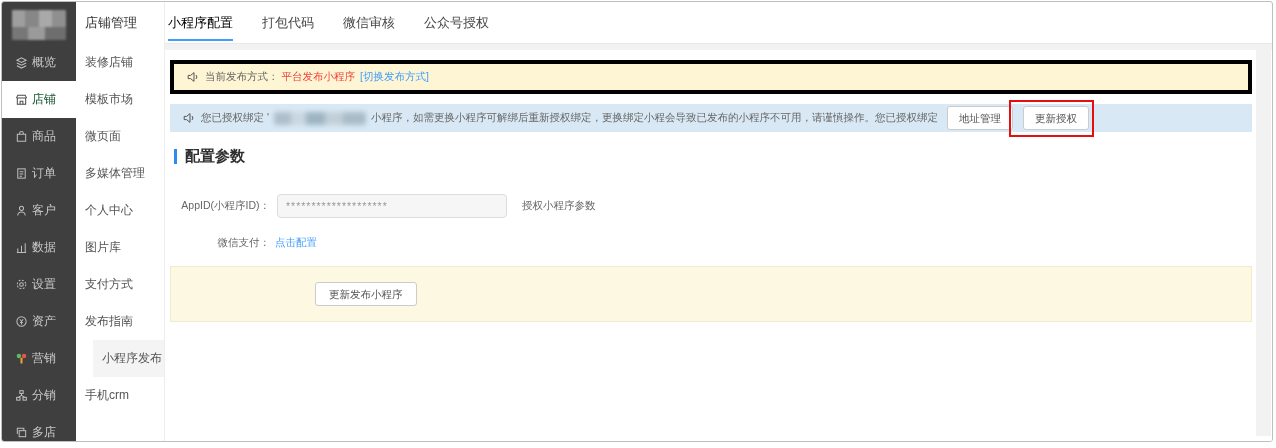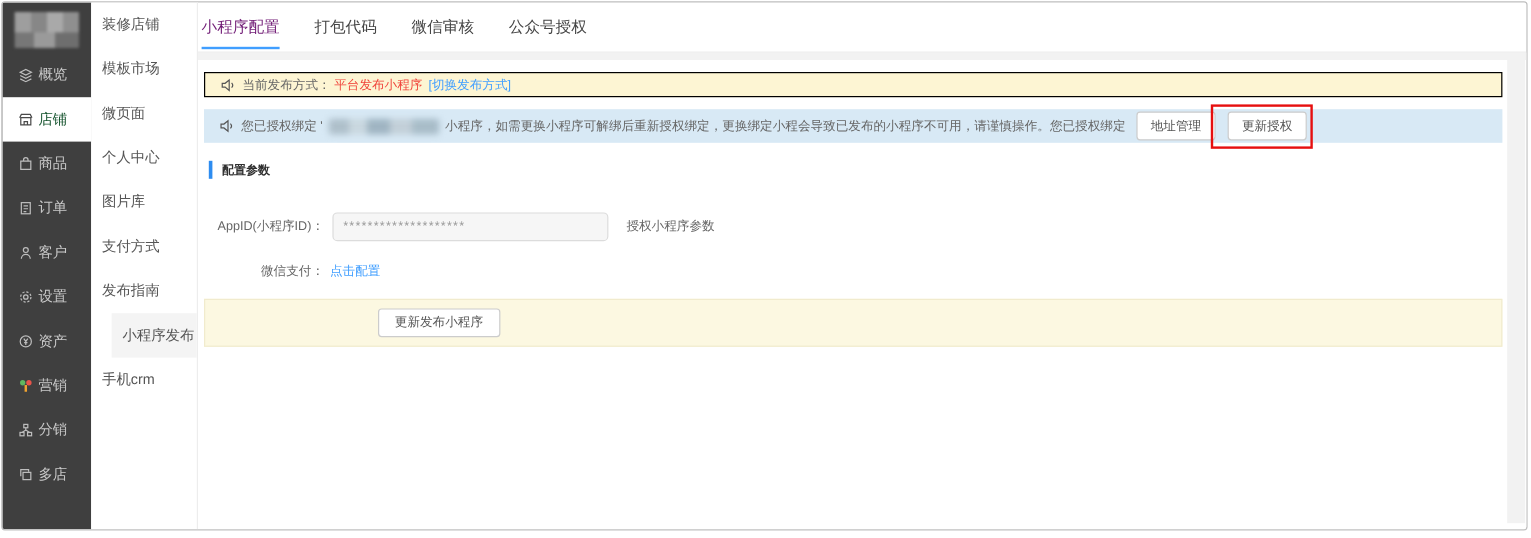--- a/index.html
+++ b/index.html
@@ -38,29 +38,29 @@
   .nav2-item{height:37px;line-height:37px;padding-left:9px;cursor:pointer;}
   .nav2-item.active{background:#f4f4f4;margin-left:17px;}
   
   .content{flex:1;display:flex;flex-direction:column;position:relative;min-width:0;}
   .tabbar{height:41px;border-bottom:1px solid #e8e8e8;display:flex;align-items:stretch;flex-shrink:0;}
   .tab{
     font-size:13px;color:#454545;margin-right:29px;display:flex;align-items:center;
     position:relative;cursor:pointer;white-space:nowrap;
   }
   .tab:first-child{margin-left:3px;}
-  .tab.active{color:#701a75;}
+  .tab.active{color:#000000;}
   .tab.active::after{content:"";position:absolute;left:0;right:0;bottom:2px;height:2px;background:#409eff;}
   .main{flex:1;position:relative;background:#fff;padding:16px 20px 0 5px;}
   .main::before{content:"";position:absolute;top:0;left:0;right:0;height:6px;background:#f2f2f2;}
   .gutter{position:absolute;top:6px;right:1px;width:15px;bottom:5px;background:#f2f2f2;}
   
   .bar{display:flex;align-items:center;font-size:10.5px;color:#666;padding:0 10px 0 13px;white-space:nowrap;}
   .bar .spk{display:flex;align-items:center;margin-right:6px;flex-shrink:0;}
-  .bar-yellow{height:21px;background:#fdf5d3;border:1px solid #000000;box-sizing:border-box;}
+  .bar-yellow{height:34px;background:#fdf5d3;border:4px solid #000000;box-sizing:border-box;}
   .bar-blue{height:28px;background:#d8e9f5;margin-top:10px;}
   .txt-red{color:#f0443b;margin-left:3px;}
   .link{color:#409eff;cursor:pointer;text-decoration:none;}
   .bar-yellow .link{margin-left:5px;}
   .blur-name{
     display:inline-block;width:92px;height:13px;margin:0 5px;vertical-align:-3px;border-radius:2px;
     filter:blur(2.5px);
     background:linear-gradient(90deg,#aebfca 0 18%,#c9d7df 18% 35%,#9fb4c2 35% 55%,#c2cfd8 55% 75%,#a8bcc8 75%);
   }
   .btn{
@@ -68,35 +68,35 @@
     font-size:10.5px;line-height:1;padding:6px 11px;cursor:pointer;white-space:nowrap;
     font-family:inherit;
   }
   .bar-blue .btn{margin-left:9px;}
   .annot-wrap{position:relative;display:inline-block;margin-left:1px;}
   .red-box{
     position:absolute;left:-5px;top:-6px;right:-5px;bottom:-7px;
     border:2px solid #e60f0f;pointer-events:none;
   }
   
-  .section-title{margin:15px 0 0 4px;font-size:10px;font-weight:bold;color:#2f2f2f;display:flex;align-items:center;}
+  .section-title{margin:15px 0 0 4px;font-size:15px;font-weight:bold;color:#2f2f2f;display:flex;align-items:center;}
   .accent{display:inline-block;width:3px;height:15px;background:#2d8cf0;margin-right:8px;}
   .form-row{display:flex;align-items:center;margin-top:28px;font-size:10.5px;color:#666;}
   .form-row.pay{margin-top:18px;}
   .form-label{width:100px;text-align:right;flex-shrink:0;}
   .appid-input{
     width:230px;height:24px;box-sizing:border-box;margin-left:7px;
     background:#f6f6f6;border:1px solid #dcdcdc;border-radius:4px;
     padding:0 8px;color:#999;font-size:10.5px;letter-spacing:1px;font-family:inherit;
   }
   .hint{margin-left:15px;}
   .form-row .link{margin-left:5px;}
   
   .footer-bar{
-    margin-top:16px;height:40px;background:#fcf8e1;border:1px solid #f1ebcd;box-sizing:border-box;
+    margin-top:16px;height:56px;background:#fcf8e1;border:1px solid #f1ebcd;box-sizing:border-box;
     display:flex;align-items:center;
   }
   .footer-bar .btn{margin-left:144px;padding:6px 13px;}
 </style>
 </head>
 <body>
 
 <div class="window">
 
   <div class="nav1">
@@ -145,20 +145,29 @@
           <svg width="13" height="13" viewBox="0 0 14 14" fill="none" stroke-width="1.1">
             <circle cx="7" cy="4.7" r="2.2"></circle>
             <path d="M3 12.5a4 4 0 0 1 8 0"></path>
           </svg>
         </span>
       <span>客户</span>
     </div>
     <div class="nav1-item">
       <span class="ic">
           <svg width="13" height="13" viewBox="0 0 14 14" fill="none" stroke-width="1.1">
+            <path d="M3 12V8M7 12V5M11 12V2.5"></path>
+            <path d="M2 12.5h10"></path>
+          </svg>
+        </span>
+      <span>数据</span>
+    </div>
+    <div class="nav1-item">
+      <span class="ic">
+          <svg width="13" height="13" viewBox="0 0 14 14" fill="none" stroke-width="1.1">
             <circle cx="7" cy="7" r="2"></circle>
             <circle cx="7" cy="7" r="4.6" stroke-dasharray="2 1.6"></circle>
           </svg>
         </span>
       <span>设置</span>
     </div>
     <div class="nav1-item">
       <span class="ic">
           <svg width="13" height="13" viewBox="0 0 14 14" fill="none" stroke-width="1.1">
             <circle cx="7" cy="7" r="5"></circle>
@@ -193,23 +202,25 @@
           <svg width="13" height="13" viewBox="0 0 14 14" fill="none" stroke-width="1.1">
             <rect x="4.5" y="5" width="7" height="6.5"></rect>
             <path d="M2.5 8.5v-6h7v2"></path>
           </svg>
         </span>
       <span>多店</span>
     </div>
   </div>
 
   <div class="nav2">
+    <div class="nav2-title">店铺管理</div>
     <div class="nav2-item">装修店铺</div>
     <div class="nav2-item">模板市场</div>
     <div class="nav2-item">微页面</div>
+    <div class="nav2-item">多媒体管理</div>
     <div class="nav2-item">个人中心</div>
     <div class="nav2-item">图片库</div>
     <div class="nav2-item">支付方式</div>
     <div class="nav2-item">发布指南</div>
     <div class="nav2-item active">小程序发布</div>
     <div class="nav2-item">手机crm</div>
   </div>
 
   <div class="content">
     <div class="tabbar">

